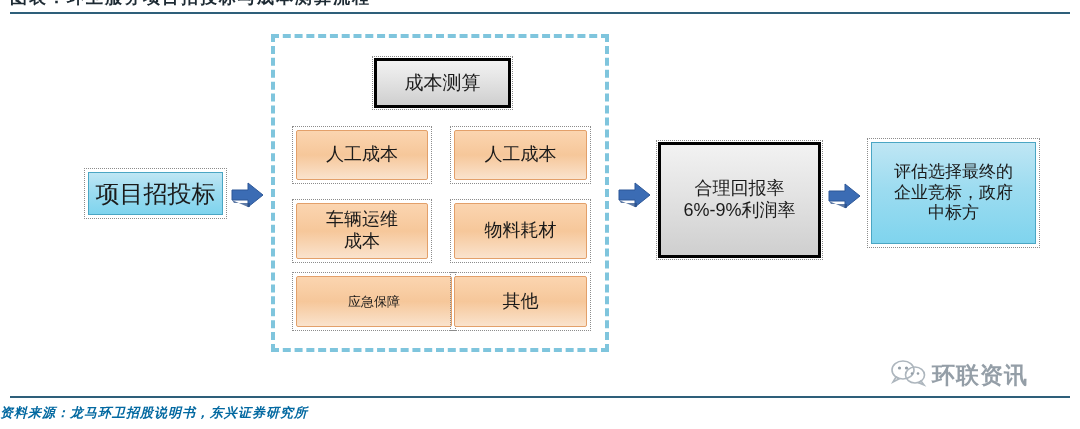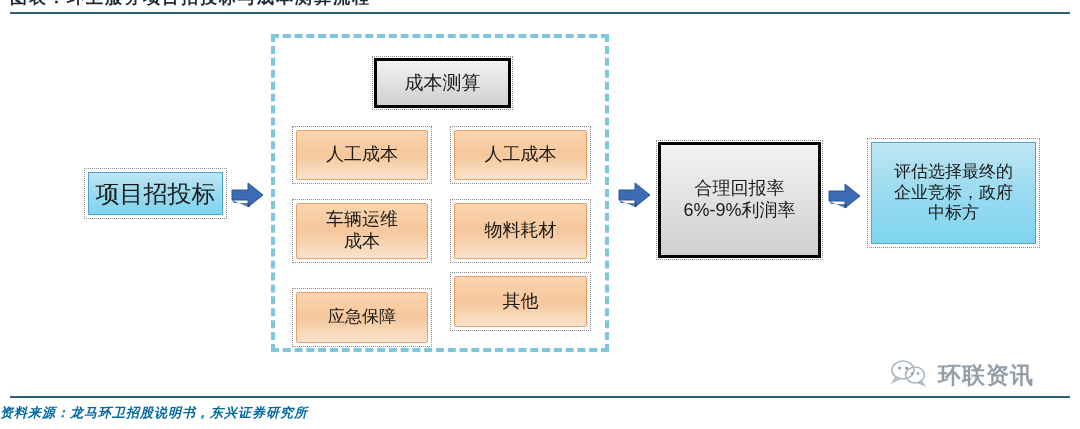--- a/index.html
+++ b/index.html
@@ -83,21 +83,21 @@
     border: 1px dotted #8c8c8c;
     pointer-events: none;
   }
 
   
   #box-cost-calc     { left: 374px; top: 58px;  width: 137px; height: 50px;  font-size: 19px; }
   #box-labor         { left: 296px; top: 130px; width: 132px; height: 50px;  font-size: 18px; }
   #box-depreciation  { left: 454px; top: 130px; width: 133px; height: 50px;  font-size: 18px; }
   #box-vehicle-ops   { left: 296px; top: 203px; width: 132px; height: 56px;  font-size: 18px; }
   #box-materials     { left: 454px; top: 203px; width: 133px; height: 56px;  font-size: 18px; }
-  #box-emergency     { left: 296px; top: 276px; width: 132px; height: 51px;  font-size: 17px; margin-top: 16px; }
+  #box-emergency     { left: 296px; top: 276px; width: 156px; height: 51px;  font-size: 13px; }
   #box-other         { left: 454px; top: 276px; width: 133px; height: 51px;  font-size: 18px; justify-content: center; }
 
   #box-bidding       { left: 88px;  top: 172px; width: 135px; height: 43px;  font-size: 24px; }
   #box-return-rate   { left: 658px; top: 142px; width: 163px; height: 116px; font-size: 18px; }
   #box-final-winner  { left: 871px; top: 142px; width: 165px; height: 102px; font-size: 17px; }
 
   .two-line { flex-direction: column; }
 
   
   .arrow {
@@ -127,21 +127,21 @@
     letter-spacing: 1px;
     white-space: nowrap;
   }
 
   
   #watermark {
     position: absolute;
     left: 890px; top: 358px;
     display: flex;
     align-items: center;
-    gap: 8px;
+    gap: 2px;
     opacity: 0.72;
   }
   #watermark-label {
     font-family: "DejaVu Sans", "Liberation Sans", sans-serif;
     font-size: 23px;
     font-weight: bold;
     color: #6c7a86;
     letter-spacing: 1px;
   }
 </style>

